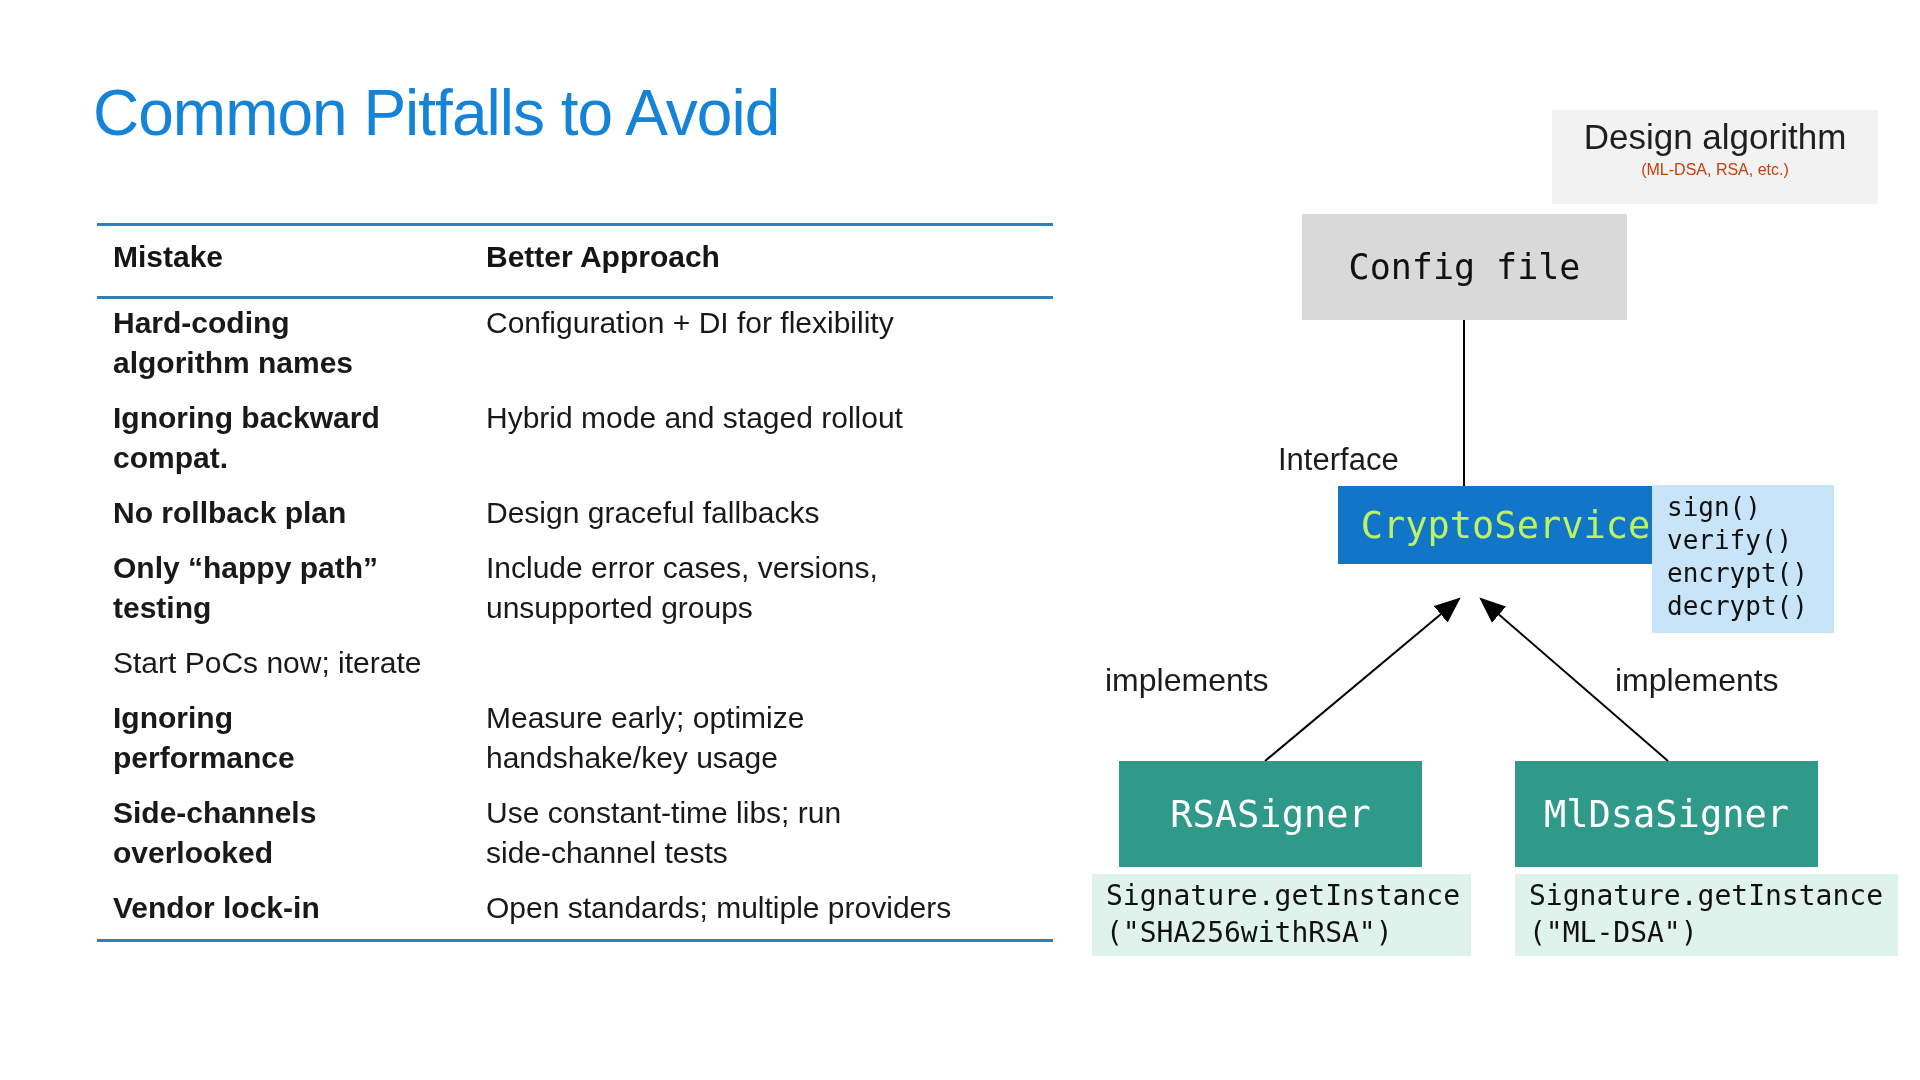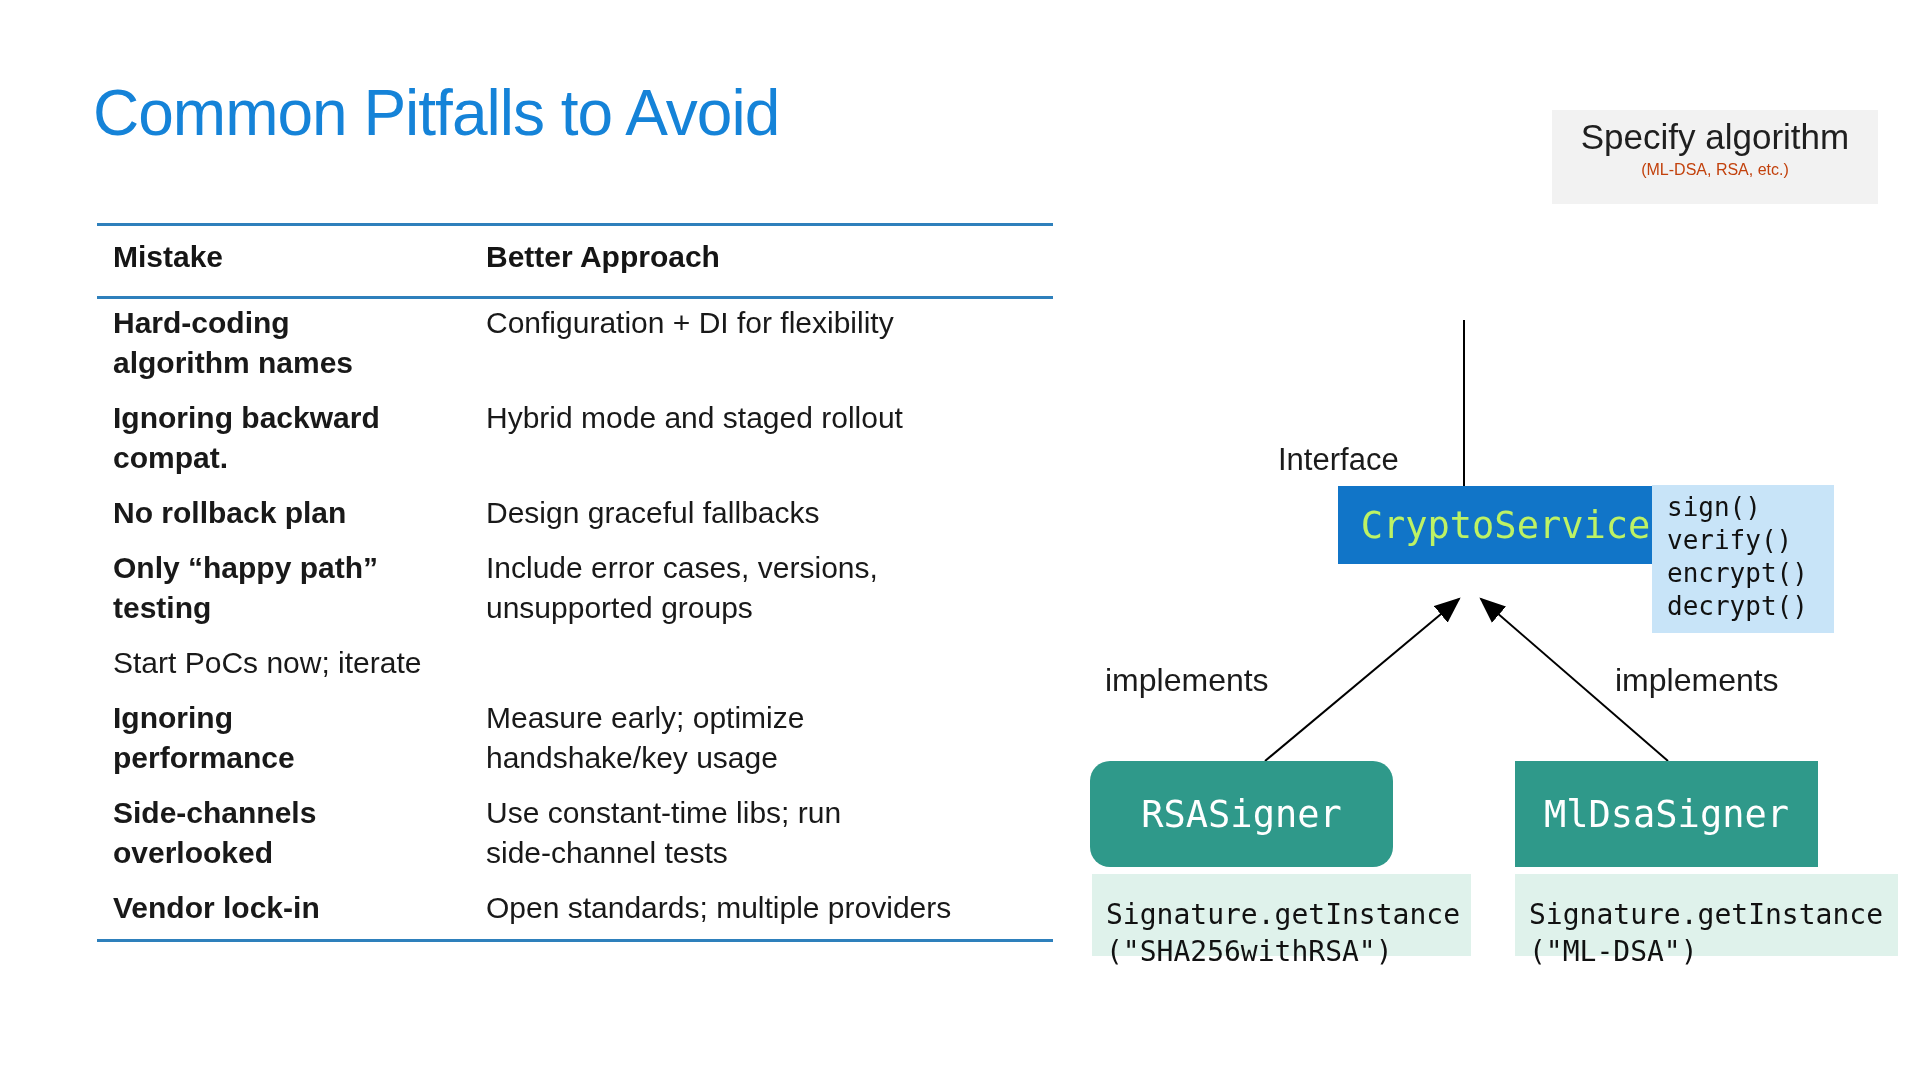--- a/index.html
+++ b/index.html
@@ -77,26 +77,26 @@
   }
   .impl-label{font-size:32px;color:#1b1b1b;}
   .impl-left{left:1105px;top:662px;}
   .impl-right{left:1615px;top:662px;}
   .signer-box{
     top:761px;width:303px;height:106px;
     background:var(--signer-teal);color:#ffffff;
     display:flex;align-items:center;justify-content:center;
     font-size:37px;
   }
-  .signer-rsa{left:1090px;border-radius:20px;}
+  .signer-rsa{left:1119px;}
   .signer-mldsa{left:1515px;}
   .code-box{
     top:874px;height:82px;background:var(--code-bg);
     font-size:28px;line-height:37px;color:#111;
-    padding:22px 0 0 14px;white-space:pre-line;
+    padding:3px 0 0 14px;white-space:pre-line;
   }
   .code-rsa{left:1092px;width:379px;}
   .code-mldsa{left:1515px;width:383px;}
 
   .connectors{position:absolute;left:0;top:0;width:1920px;height:1080px;pointer-events:none;}
 </style>
 </head>
 <body>
 
 <div class="slide">
@@ -154,24 +154,25 @@
       <marker id="tri" viewBox="0 0 12 10" refX="11" refY="5" markerWidth="13" markerHeight="11" orient="auto-start-reverse">
         <path d="M0,0 L12,5 L0,10 z" fill="#000"></path>
       </marker>
     </defs>
     <line x1="1464" y1="320" x2="1464" y2="486" stroke="#000" stroke-width="2"></line>
     <line x1="1265" y1="761" x2="1459" y2="599" stroke="#000" stroke-width="2" marker-end="url(#tri)"></line>
     <line x1="1668" y1="761" x2="1481" y2="599" stroke="#000" stroke-width="2" marker-end="url(#tri)"></line>
   </svg>
 
   <div class="abs note">
-    <div class="note-title">Specify algorithm</div>
+    <div class="note-title">Design algorithm</div>
     <div class="note-sub">(ML-DSA, RSA, etc.)</div>
   </div>
 
+  <div class="abs config-box mono">Config file</div>
 
   <div class="abs interface-label">Interface</div>
 
   <div class="abs service-box mono">CryptoService</div>
 
   <div class="abs methods-box mono">
     <div>sign()</div>
     <div>verify()</div>
     <div>encrypt()</div>
     <div>decrypt()</div>

